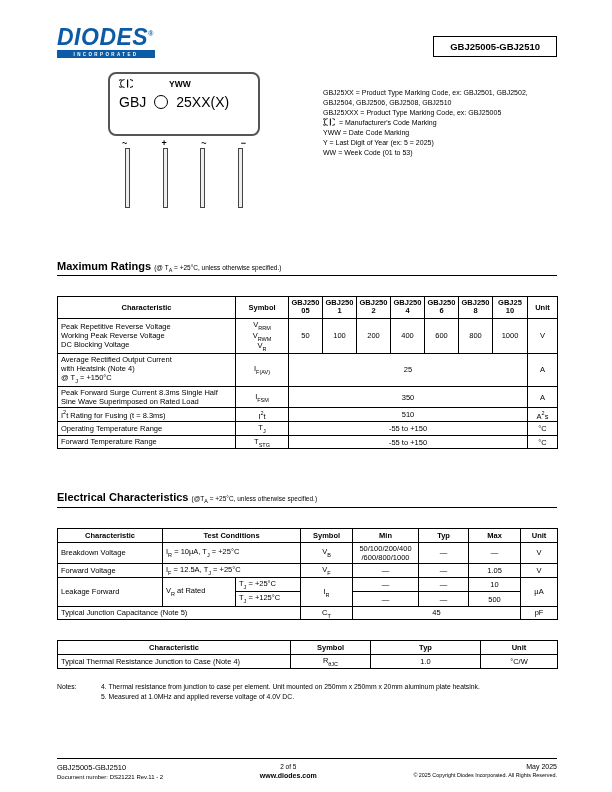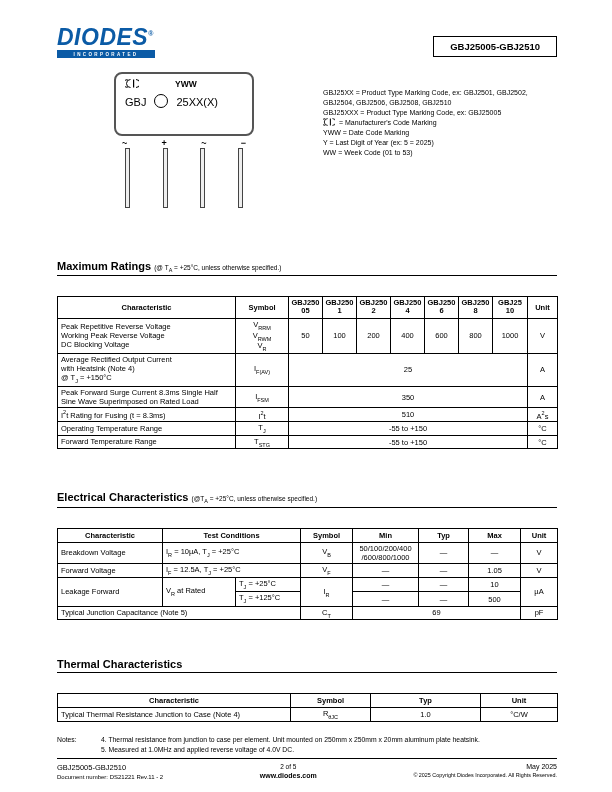--- a/index.html
+++ b/index.html
@@ -19,24 +19,24 @@
   .section-head{font-size:11px;font-weight:bold;border-bottom:1.2px solid #000;padding-bottom:2px;}
   .section-head .sub{font-size:6.5px;font-weight:normal;}
   .sec-marking{margin-top:16px;}
   .sec-max{margin-top:52px;}
   .sec-elec{margin-top:42px;}
   .sec-thermal{margin-top:38px;}
 
   
   .marking-content{display:flex;margin-top:14px;}
   .pkg{margin-left:52px;width:150px;display:flex;flex-direction:column;align-items:center;}
-  .pkg-body{width:140px;height:64px;border:2px solid #555;border-radius:8px;padding:5px 9px 12px;box-sizing:border-box;}
+  .pkg-body{width:152px;height:64px;border:2px solid #555;border-radius:8px;padding:5px 9px 12px;box-sizing:border-box;}
   .pkg-top{display:flex;align-items:center;font-size:8.5px;font-weight:bold;}
   .pkg-top .ywb{margin-left:36px;}
-  .pkg-mid{display:flex;align-items:flex-end;font-size:11px;margin-top:5px;}
+  .pkg-mid{display:flex;align-items:center;font-size:14px;margin-top:5px;}
   .ul-circ{width:12px;height:12px;border:1.2px solid #000;border-radius:50%;margin:0 8px;display:inline-block;}
   .pkg-pins{display:flex;justify-content:space-between;width:124px;font-size:9px;font-weight:bold;margin-top:2px;}
   .pkg-legs{display:flex;justify-content:space-between;width:118px;height:60px;}
   .leg{width:5px;height:100%;border:1px solid #444;background:#eee;box-sizing:border-box;}
   .legend{font-size:7px;line-height:1.45;margin-left:64px;margin-top:16px;}
   .legend-line{white-space:nowrap;}
   .legend-line svg{vertical-align:-1px;margin-right:2px;}
 
   
   table.ds{border-collapse:collapse;table-layout:fixed;width:500px;margin-top:20px;}
@@ -264,29 +264,26 @@
       </tr>
       <tr>
         <td class="l">T<sub>J</sub> = +125°C</td>
         <td class="c">—</td>
         <td class="c">—</td>
         <td class="c">500</td>
       </tr>
       <tr>
         <td class="l" colspan="3">Typical Junction Capacitance (Note 5)</td>
         <td class="c">C<sub>T</sub></td>
-        <td class="c" colspan="3">69</td>
+        <td class="c" colspan="3">45</td>
         <td class="c">pF</td>
       </tr>
     </tbody>
   </table>
 
-  <div class="section-head sec-thermal">
-    <span>Thermal Characteristics</span>
-  </div>
 
   <table class="ds">
     <colgroup>
       <col style="width:233px">
         <col style="width:80px">
         <col style="width:110px">
         <col style="width:77px">
     </colgroup>
     <thead>
       <tr>

